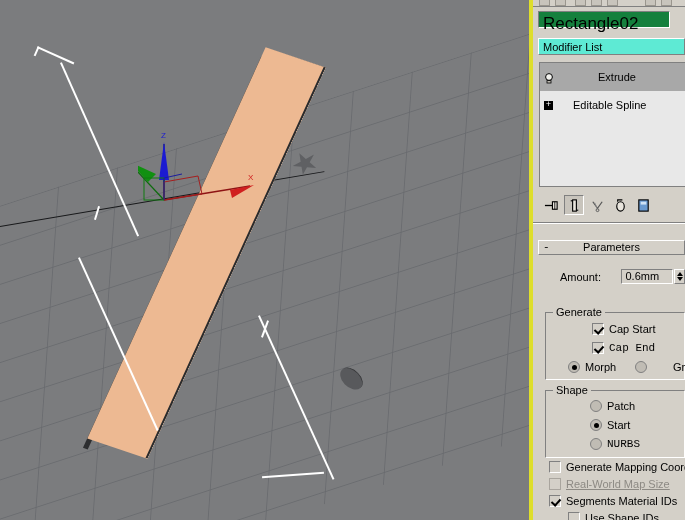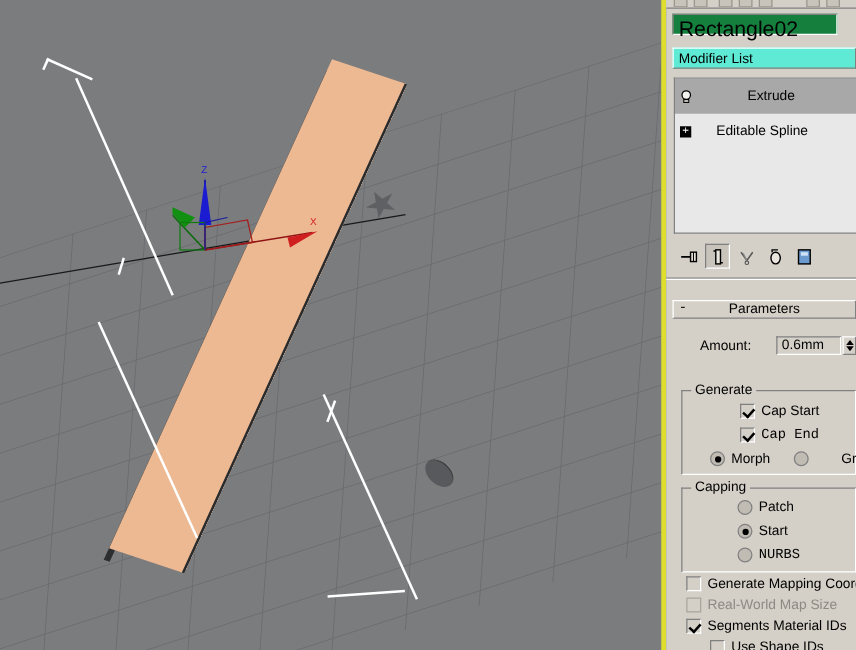--- a/index.html
+++ b/index.html
@@ -435,40 +435,40 @@
   <div class="ctl-row" style="left:568px; top:361px;">
     <span class="rad on"></span>
     <span>Morph</span>
   </div>
   <div class="ctl-row" style="left:635px; top:361px;gap:26px;">
     <span class="rad"></span>
     <span>Grid</span>
   </div>
 
   <div class="group-box" style="left:545px; top:390px; width:140px; height:68px;">
-    <span class="group-title">Capping</span>
+    <span class="group-title">Shape</span>
   </div>
   <div class="ctl-row" style="left:590px; top:400px;">
     <span class="rad"></span>
     <span>Patch</span>
   </div>
   <div class="ctl-row" style="left:590px; top:419px;">
     <span class="rad on"></span>
     <span>Start</span>
   </div>
   <div class="ctl-row" style="left:590px; top:438px;font-family:Liberation Mono, monospace;">
     <span class="rad"></span>
     <span>NURBS</span>
   </div>
 
   <div class="ctl-row" style="left:549px; top:461px;">
     <span class="chk"></span>
     <span>Generate Mapping Coord</span>
   </div>
-  <div class="ctl-row dim" style="left:549px; top:478px;">
+  <div class="ctl-row dim" style="left:549px; top:478px;text-decoration:underline;">
     <span class="chk dim"></span>
     <span>Real-World Map Size</span>
   </div>
   <div class="ctl-row" style="left:549px; top:495px;">
     <span class="chk on"></span>
     <span>Segments Material IDs</span>
   </div>
   <div class="ctl-row" style="left:568px; top:512px;">
     <span class="chk"></span>
     <span>Use Shape IDs</span>

